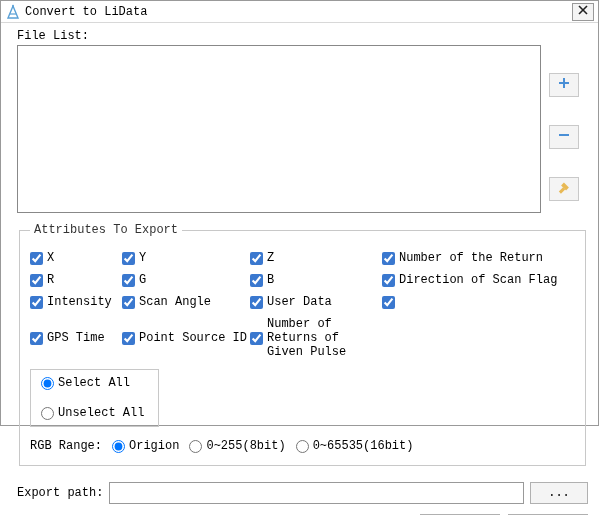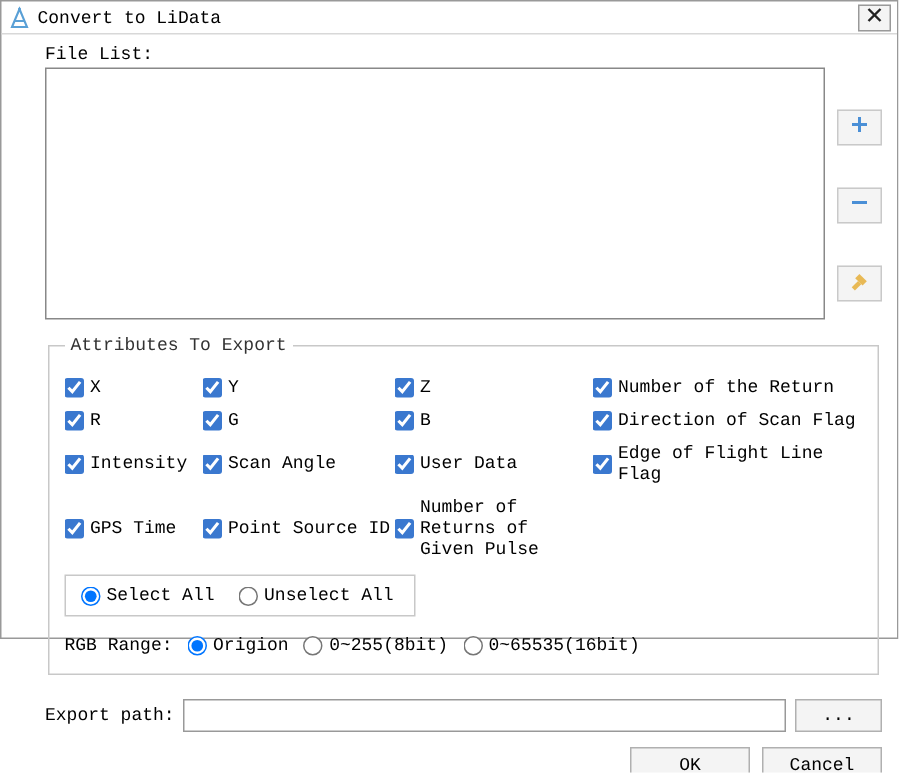--- a/index.html
+++ b/index.html
@@ -37,22 +37,21 @@
     width: 22px; height: 18px;
     border: 1px solid #999;
     background: #f4f4f4;
     display: flex; align-items: center; justify-content: center;
     font-size: 12px;
     cursor: default;
   }
   .content {
     position: absolute;
     left: 0; right: 0; top: 22px; bottom: 0;
-    padding: 6px 10px 10px 5px;
-    margin-left: 24px;
+    padding: 6px 10px 10px 16px;
   }
   .file-list-label { margin-bottom: 2px; }
   .file-row {
     display: flex;
     align-items: flex-start;
     gap: 6px;
   }
   .file-list-box {
     width: 524px;
     height: 168px;
@@ -99,20 +98,21 @@
     margin: 0;
     accent-color: #3a78cf;
   }
   .sel-row {
     display: inline-flex;
     align-items: flex-start;
     gap: 16px;
     border: 1px solid #c8c8c8;
     padding: 6px 14px 6px 10px;
     margin-bottom: 12px;
+    flex-direction: column;
   }
   .radio {
     display: flex; align-items: center; gap: 4px;
   }
   .radio input[type=radio] {
     margin: 0;
     width: 13px; height: 13px;
   }
   .rgb-row {
     display: flex; align-items: center; gap: 10px;
@@ -252,21 +252,20 @@
         <label class="chk">
             <input type="checkbox" checked="" style="">
             <span>Scan Angle</span>
           </label>
         <label class="chk">
             <input type="checkbox" checked="" style="">
             <span>User Data</span>
           </label>
         <label class="chk">
             <input type="checkbox" checked="" style="">
-            <span>Edge of Flight Line Flag</span>
           </label>
 
         <label class="chk">
             <input type="checkbox" checked="" style="">
             <span>GPS Time</span>
           </label>
         <label class="chk">
             <input type="checkbox" checked="" style="">
             <span>Point Source ID</span>
           </label>

